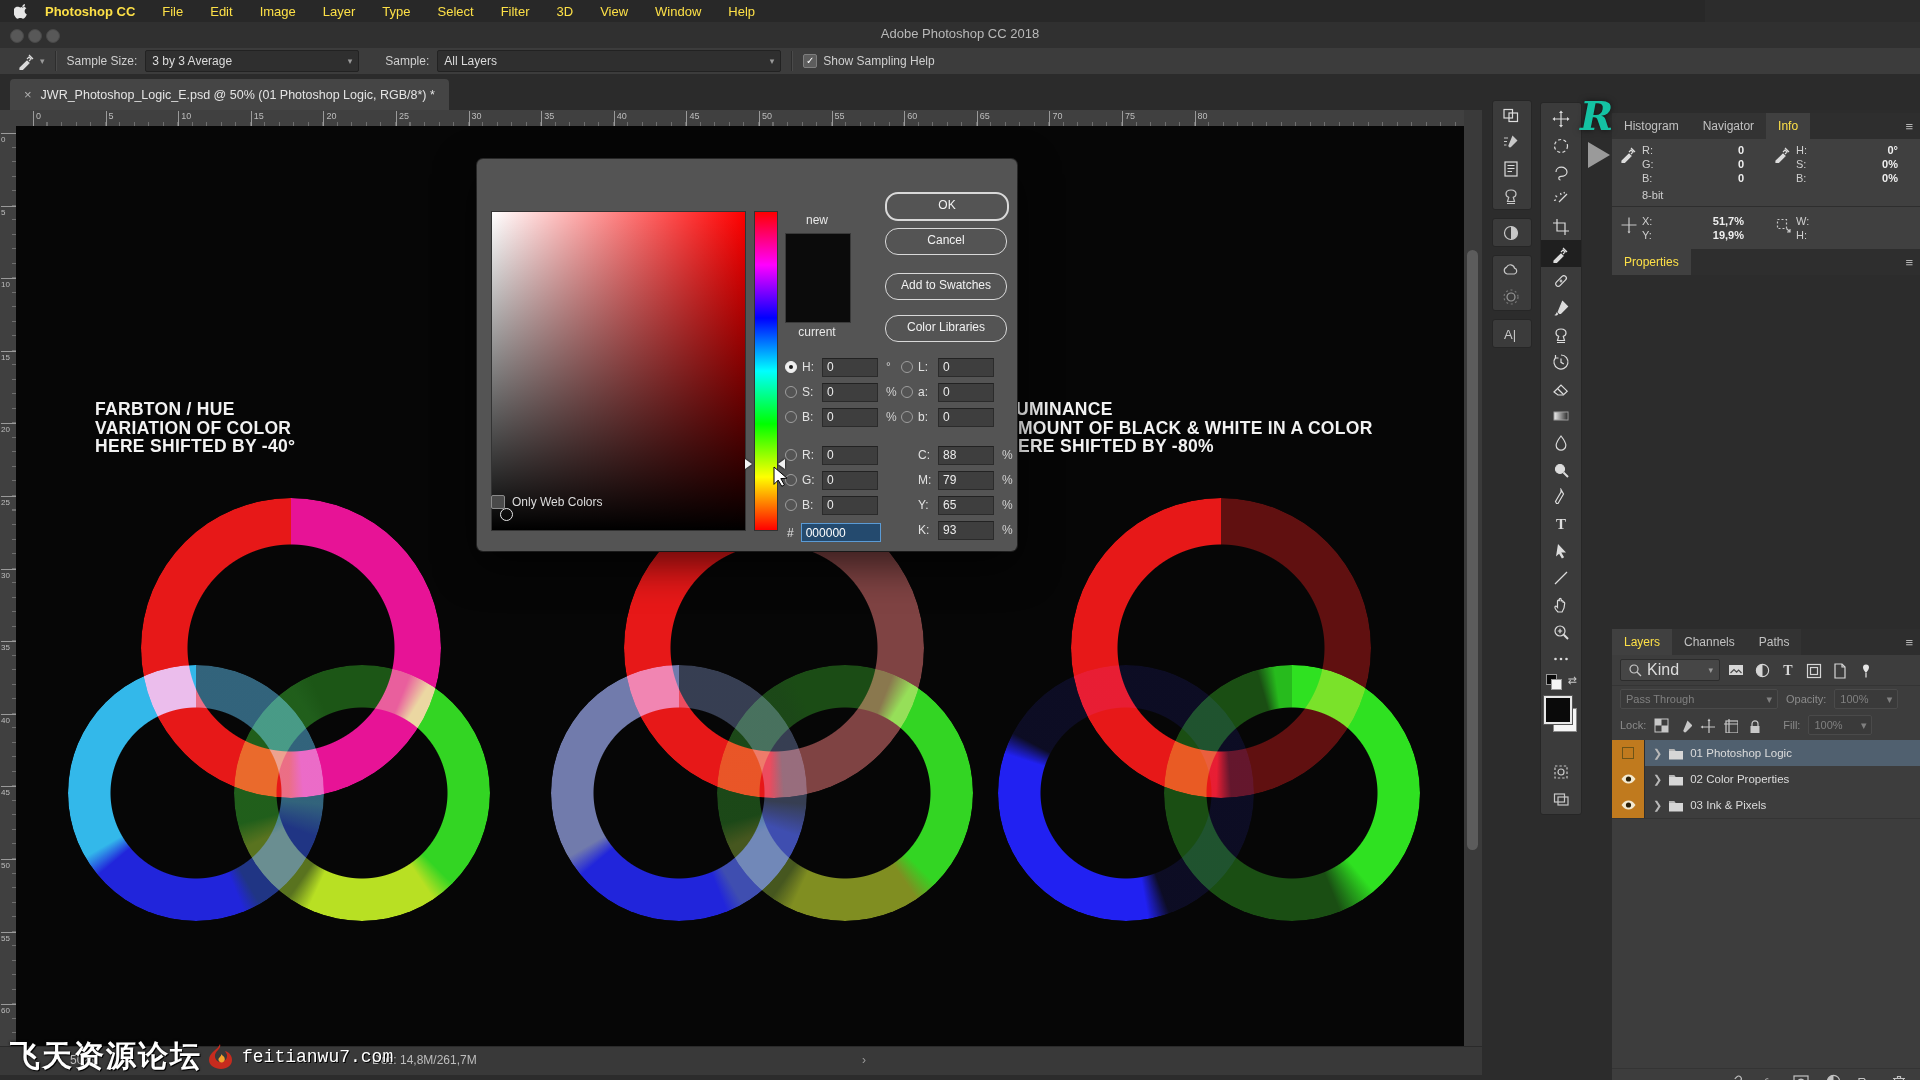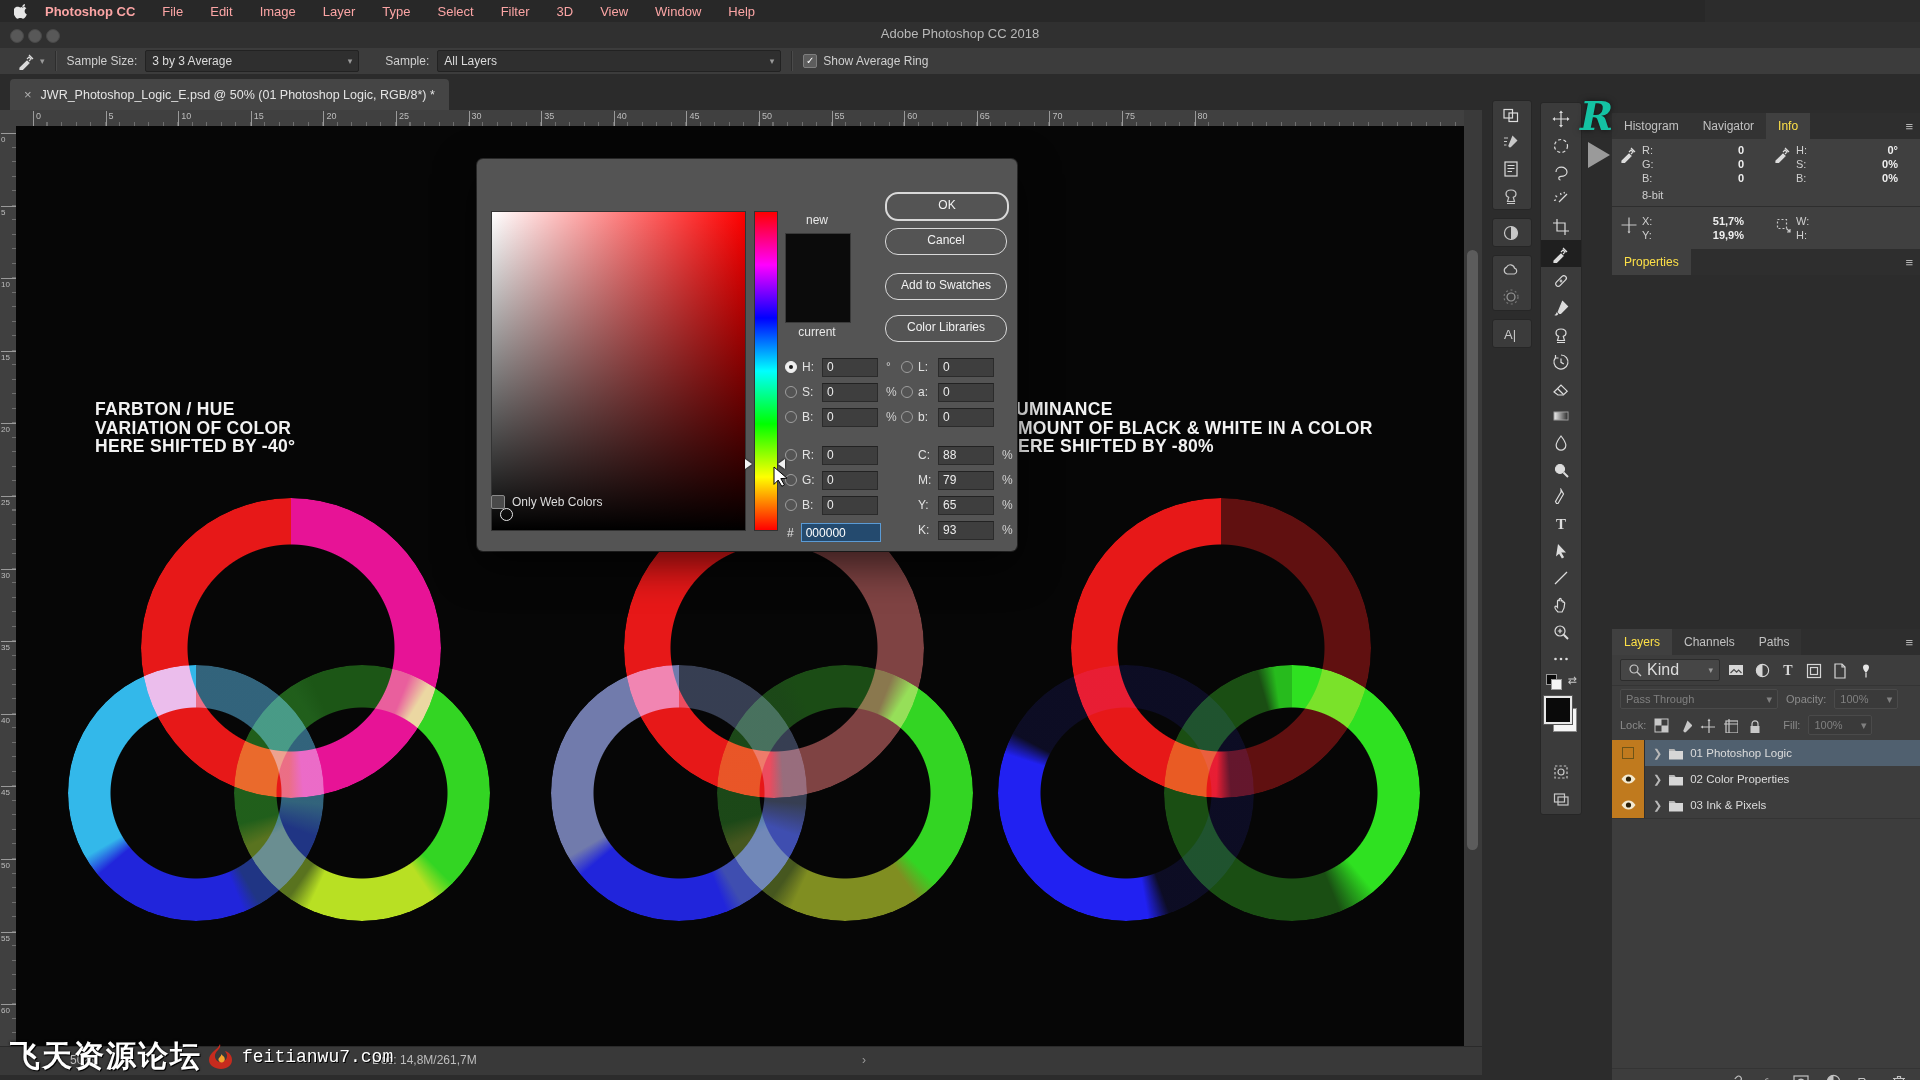--- a/index.html
+++ b/index.html
@@ -1,18 +1,18 @@
 <!DOCTYPE html>
 <html><head>
 <meta charset="utf-8">
 <style>
   html,body{margin:0;padding:0}
   body{width:1920px;height:1080px;background:#2c2c2c;font-family:"Liberation Sans",sans-serif;overflow:hidden;position:relative;-webkit-font-smoothing:antialiased}
   
-  #menubar{position:absolute;left:0;top:0;width:1705px;height:22px;background:#282828;display:flex;align-items:center;color:#fca5a5;font-size:13px}
+  #menubar{position:absolute;left:0;top:0;width:1705px;height:22px;background:#282828;display:flex;align-items:center;color:#fde047;font-size:13px}
   #menubar .apple{margin:0 18px 0 14px;display:flex;align-items:center}
   #menu-items{display:flex;gap:27px}
   #menu-items .mi{cursor:default;white-space:nowrap}
   #menu-items .mi.first{font-weight:bold}
   
   #titlebar{position:absolute;left:0;top:22px;width:1920px;height:26px;background:#303030;border-bottom:1px solid #242424}
   .light{position:absolute;top:7px;width:12px;height:12px;border-radius:50%;background:#585858;border:1px solid #484848}
   #wtitle{position:absolute;left:0;right:0;top:4px;text-align:center;color:#b9b9b9;font-size:13px}
   
   #optionsbar{position:absolute;left:0;top:48px;width:1920px;height:26px;background:#3c3c3c;border-bottom:1px solid #2a2a2a;display:flex;align-items:center;color:#cfcfcf;font-size:12px}
@@ -149,21 +149,21 @@
     <span>3 by 3 Average</span>
       <span class="car">▾</span>
   </span>
   <span style="margin:0 8px 0 26px">Sample:</span>
   <span class="dd" style="width:330px">
     <span>All Layers</span>
       <span class="car">▾</span>
   </span>
   <span class="ob-sep"></span>
   <span class="cb">✓</span>
-  <span>Show Average Ring</span>
+  <span>Show Sampling Help</span>
 </div>
 
 <div id="tabbar">
   <div id="doctab">
     <span class="x">×</span>
     <span>JWR_Photoshop_Logic_E.psd @ 50% (01 Photoshop Logic, RGB/8*) *</span>
   </div>
 </div>
 
 <div id="rcorner"></div>

